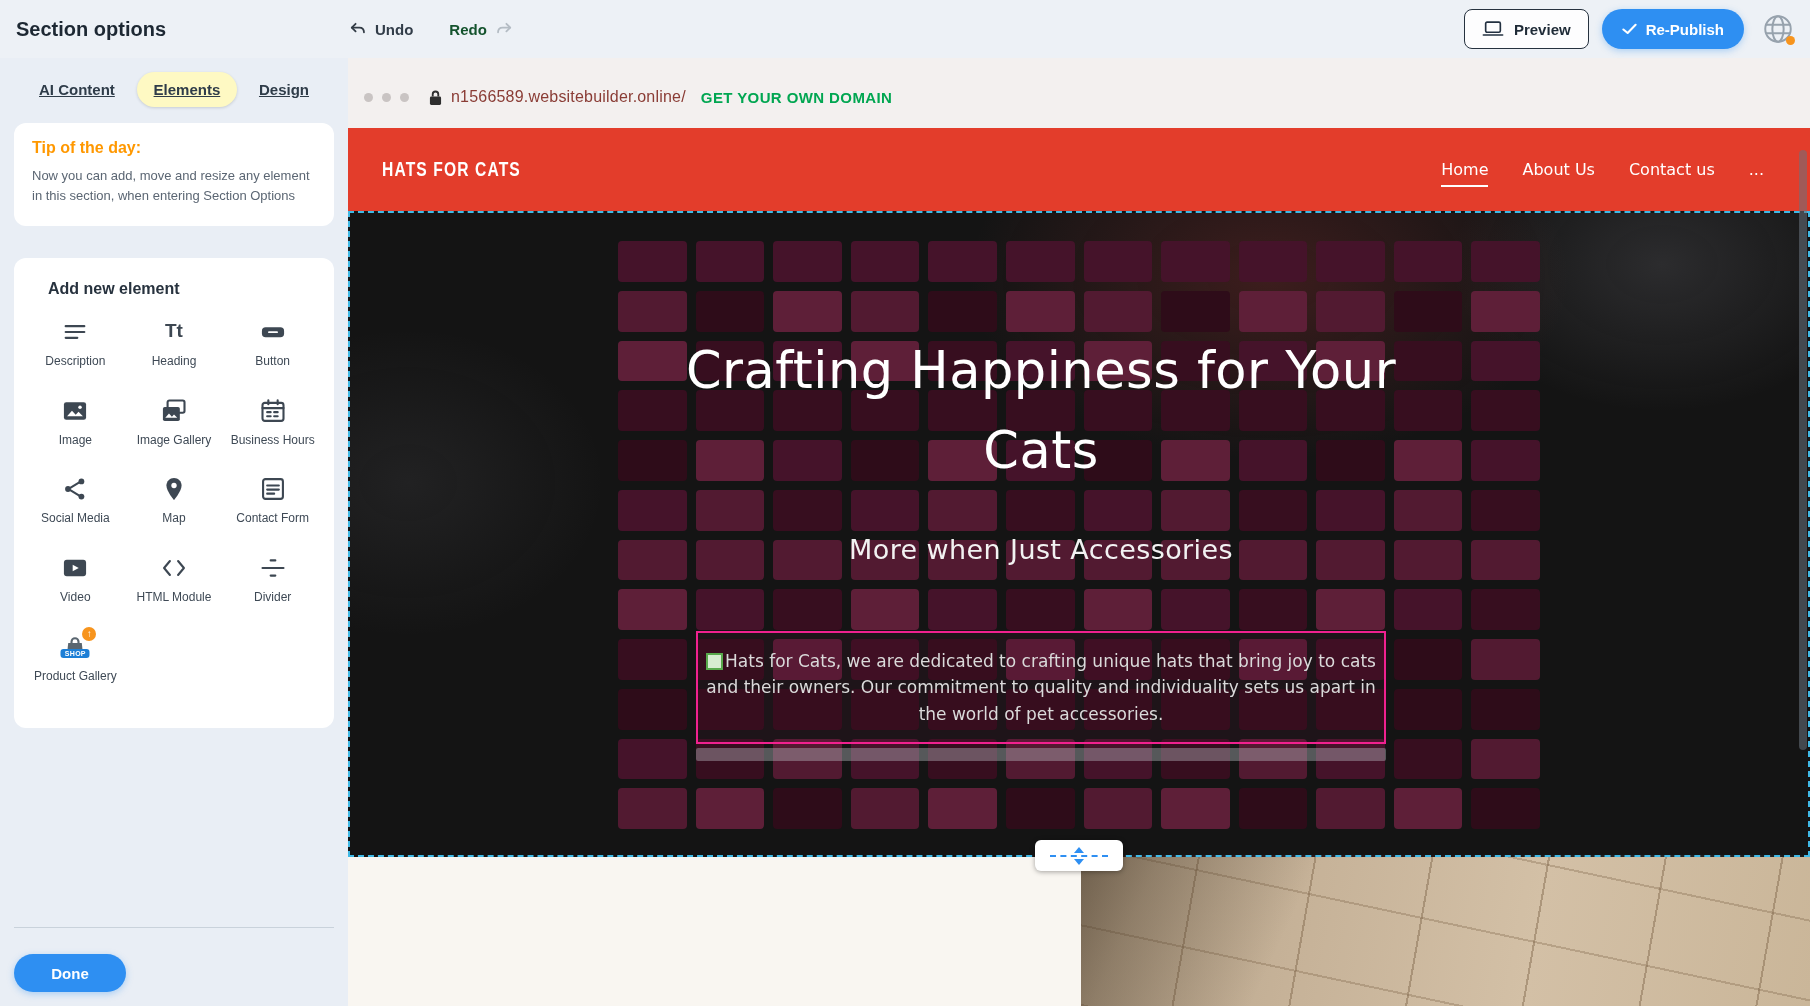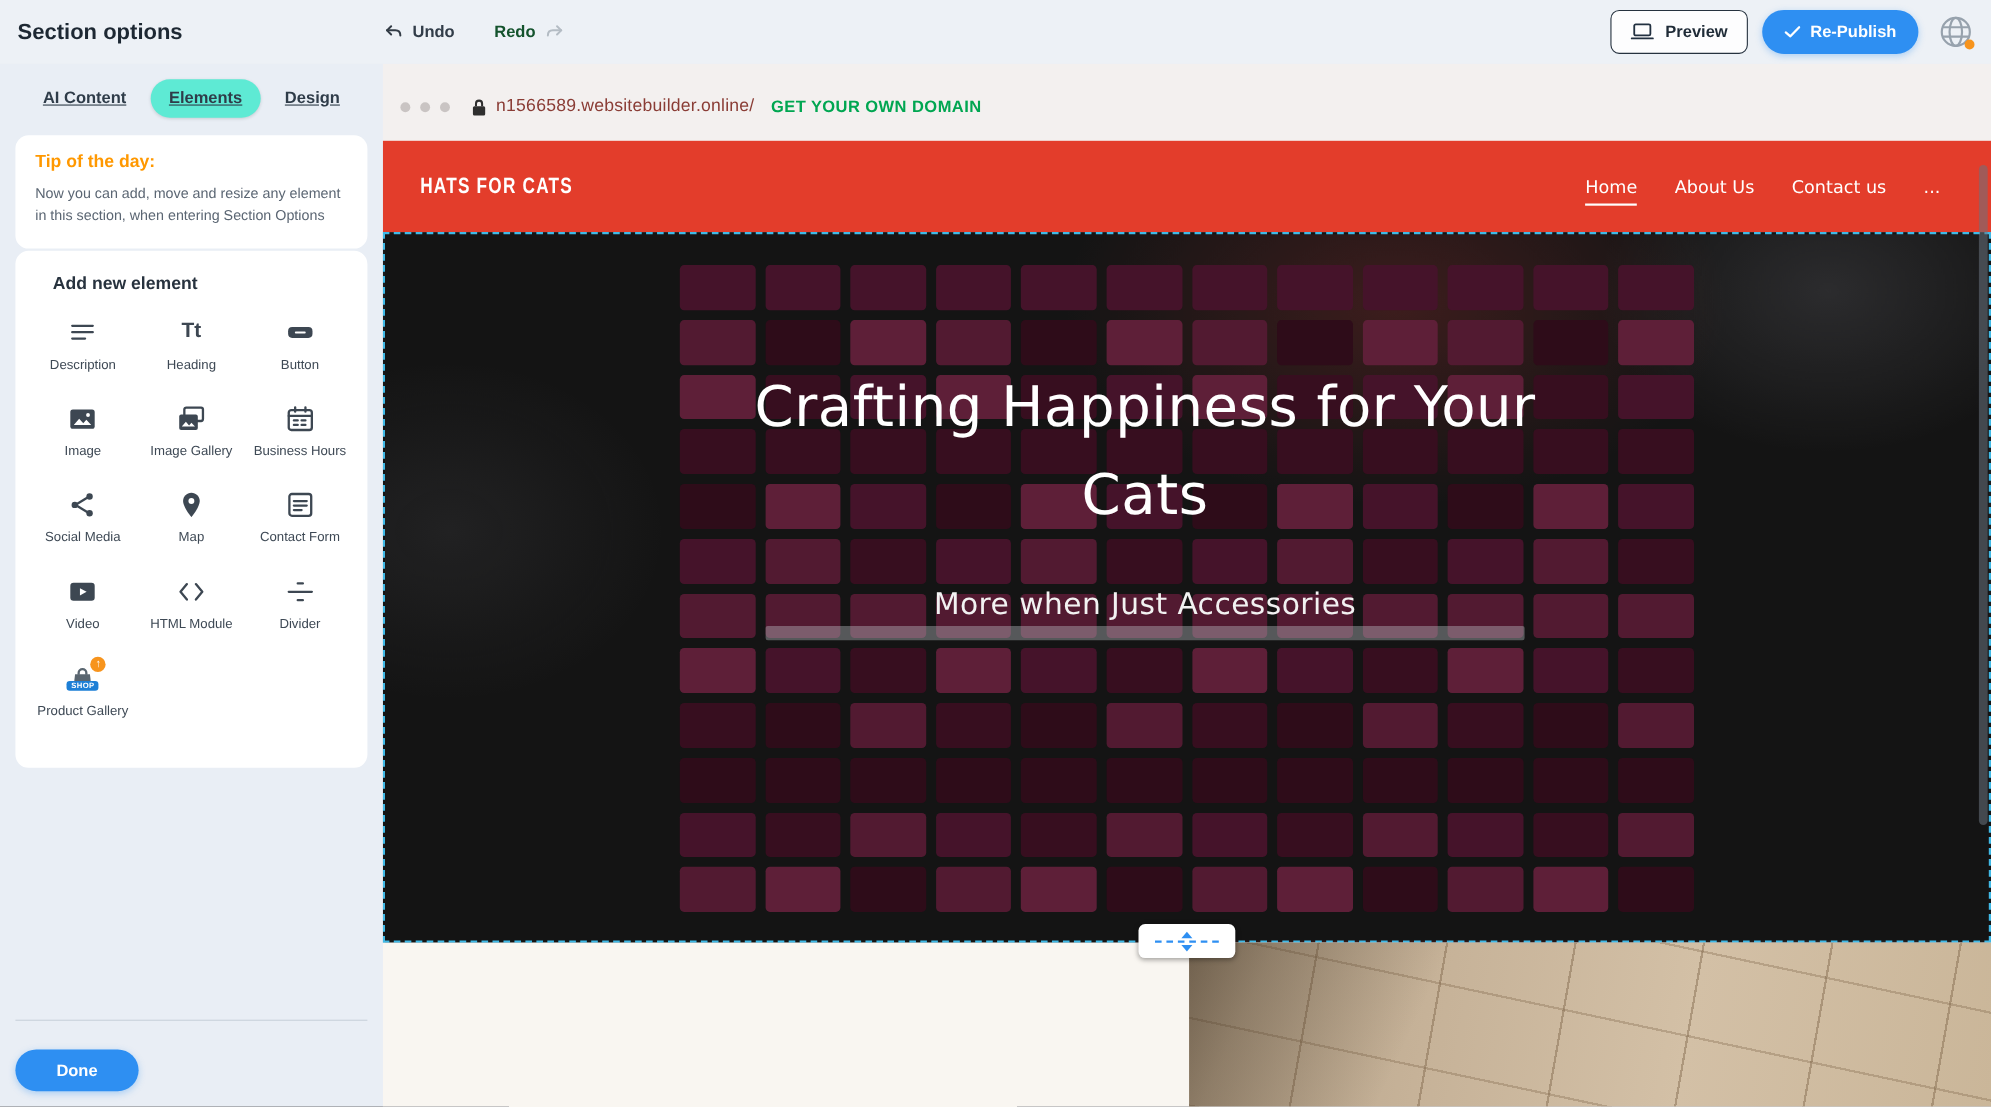--- a/index.html
+++ b/index.html
@@ -21,23 +21,23 @@
                    font-size:15px; font-weight:600; box-shadow:0 2px 7px rgba(46,143,242,.35); }
   .btn-globe { margin-left:14px; width:40px; height:40px; background:none; border:none; position:relative;
                display:flex; align-items:center; justify-content:center; }
   .globe-dot { position:absolute; right:3px; bottom:4px; width:9px; height:9px; border-radius:50%; background:#f7941d; }
 
   
   .sidebar { position:absolute; left:0; top:58px; width:348px; bottom:0; background:#e9eef5;
              padding:10px 14px 14px; display:flex; flex-direction:column; z-index:20; }
   .tabs { display:flex; align-items:center; justify-content:space-between; padding:4px 8px 16px; }
   .tab { font-size:15px; font-weight:600; color:#2f3c49; padding:9px 17px; border-radius:18px;text-decoration:underline; }
-  .tab.active { background:#5eead4; box-shadow:0 1px 3px rgba(20,30,40,.16); }
+  .tab.active { background:#fef9c3; box-shadow:0 1px 3px rgba(20,30,40,.16); }
   .card { background:#fff; border-radius:12px; }
-  .tip-card { padding:16px 18px 20px; margin-bottom:2px; }
+  .tip-card { padding:16px 18px 20px; margin-bottom:32px; }
   .tip-h { color:#ff9800; font-size:16px; font-weight:700; margin-bottom:9px; }
   .tip-b { font-size:13px; color:#5b6673; line-height:1.55; }
   .mobile-row { display:flex; align-items:center; gap:18px; margin:2px 0 20px 2px; }
   .btn-mobile { background:#2e8ff2; border:none; color:#fff; border-radius:26px; height:50px;
                 padding:0 16px 0 22px; font-size:15px; font-weight:700; display:flex; align-items:center; gap:13px;
                 box-shadow:0 3px 9px rgba(46,143,242,.32); }
   .info-dot { width:22px; height:22px; border-radius:50%; background:#93a0ac; color:#fff; font-size:13px;
               font-weight:700; font-style:italic; display:flex; align-items:center; justify-content:center; }
   .elements-card { padding:22px 14px 44px; }
   .ec-title { font-size:16px; font-weight:600; color:#27323e; margin:0 0 20px 20px; }
@@ -467,20 +467,23 @@
           <div class="brick" data-interactable="false" style="background: rgb(94, 31, 56);"></div>
           <div class="brick" data-interactable="false" style="background: rgb(46, 12, 25);"></div>
           <div class="brick" data-interactable="false" style="background: rgb(82, 26, 49);"></div>
           <div class="brick" data-interactable="false" style="background: rgb(94, 31, 56);"></div>
           <div class="brick" data-interactable="false" style="background: rgb(46, 12, 25);"></div>
         </div>
 
       <div class="hero-content" data-interactable="false">
         <h2 class="hero-heading" data-interactable="true">Crafting Happiness for Your Cats</h2>
         <div class="hero-sub" data-interactable="true">More when Just Accessories</div>
+        <div class="hero-textbox" data-interactable="true">
+          <span class="green-handle" data-interactable="true"></span><span data-interactable="false">Hats for Cats, we are dedicated to crafting unique hats that bring joy to cats and their owners. Our commitment to quality and individuality sets us apart in the world of pet accessories.</span>
+        </div>
         <div class="hover-bar" data-interactable="false"></div>
       </div>
 
       <div class="resize-widget" data-interactable="true">
         <span class="tri-up" data-interactable="false"></span>
         <span class="dashline" data-interactable="false"></span>
         <span class="tri-down" data-interactable="false"></span>
       </div>
     </section>
 

